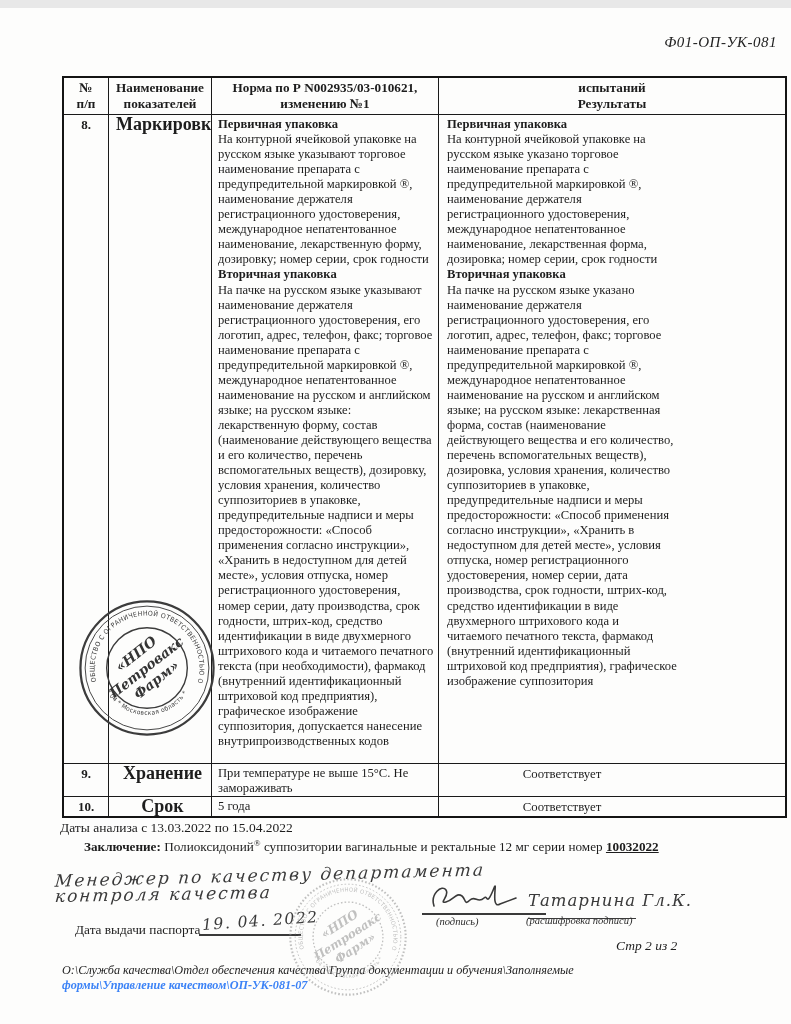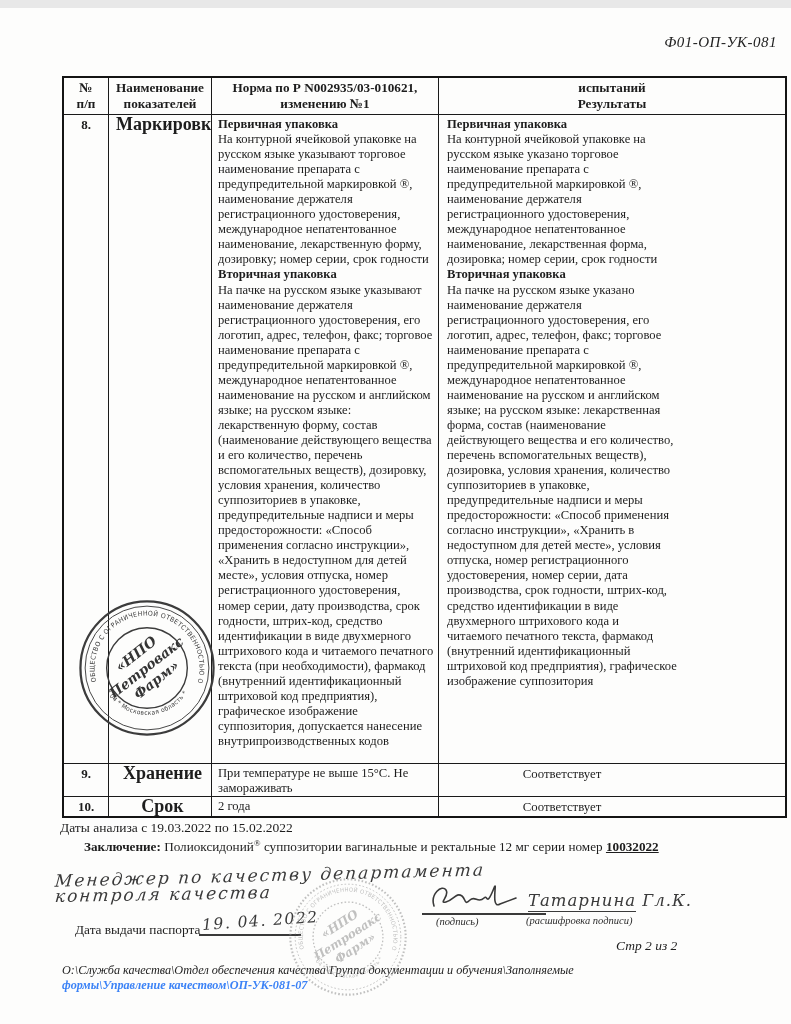--- a/index.html
+++ b/index.html
@@ -50,21 +50,21 @@
     letter-spacing:2px; white-space:nowrap;
   }
   .hw1{left:55px; top:857px; font-size:17px; transform:rotate(-1.5deg) skewX(-6deg);}
   .hw2{left:55px; top:876px; font-size:17px; transform:rotate(-1deg) skewX(-6deg);}
   .role-line{left:60px; top:892px; font-size:13.3px;}
   .sig-underline{left:422px; top:905px; width:124px; height:1.5px; background:#3a3a3a;}
   .cap{font-size:10.5px; font-style:italic; color:#2c2c2c;}
   .cap-sign{left:436px; top:908px;}
   .cap-name{left:526px; top:907px;}
   .name-line{left:528px; top:883px; font-size:16.5px; letter-spacing:1px;}
-  .name-surname{border-bottom:1.5px solid #3a3a3a; padding-bottom:1px;}
+  .name-surname{border-bottom:1.5px solid #3a3a3a; padding-bottom:8px;}
   .passport-label{left:75px; top:914px; font-size:13.3px;}
   .passport-date{left:202px; top:904px; font-size:15.5px; letter-spacing:1.5px; transform:rotate(-4deg);}
   .date-underline{left:199px; top:926px; width:102px; height:1.5px; background:#3a3a3a;}
   .page-num{left:616px; top:930px; font-style:italic; font-size:13.5px;}
   .footer1{left:62px; top:955px; font-style:italic; font-size:12.2px; color:#222;}
   .footer2{left:62px; top:970px; font-style:italic; font-size:12.2px; color:#3b82f6;font-weight:bold;}
   .stamp{pointer-events:none;}
   .stamp-left{left:72px; top:585px;}
   .stamp-center{left:283px; top:864px; opacity:.55;}
   .sig-svg{left:420px; top:872px;}
@@ -110,25 +110,25 @@
       <p>На пачке на русском языке указано наименование держателя регистрационного удостоверения, его логотип, адрес, телефон, факс; торговое наименование препарата с предупредительной маркировкой ®, международное непатентованное наименование на русском и английском языке; на русском языке: лекарственная форма, состав (наименование действующего вещества и его количество, перечень вспомогательных веществ), дозировка, условия хранения, количество суппозиториев в упаковке, предупредительные надписи и меры предосторожности: «Способ применения согласно инструкции», «Хранить в недоступном для детей месте», условия отпуска, номер регистрационного удостоверения, номер серии, дата производства, срок годности, штрих-код, средство идентификации в виде двухмерного штрихового кода и читаемого печатного текста, фармакод (внутренний идентификационный штриховой код предприятия), графическое изображение суппозитория</p>
     </div>
 
     <div class="numc br bb">9.</div>
     <div class="nmc br bb">Хранение</div>
     <div class="normc br bb">При температуре не выше 15°С. Не замораживать</div>
     <div class="resc bb centered">Соответствует</div>
 
     <div class="numc br">10.</div>
     <div class="nmc br">Срок годности</div>
-    <div class="normc br">2 года</div>
+    <div class="normc br">5 года</div>
     <div class="resc centered">Соответствует</div>
   </div>
 
-  <div class="abs dates-line">Даты анализа с 19.03.2022 по 15.02.2022</div>
+  <div class="abs dates-line">Даты анализа с 13.03.2022 по 15.04.2022</div>
 
   <div class="abs concl1">
     <span class="bold">Заключение:</span><span> Полиоксидоний</span><sup>®</sup><span> суппозитории вагинальные и ректальные 12 мг серии номер </span><span class="batch">10032022</span>
   </div>
 
   <div class="abs hw hw1">Менеджер по качеству департамента</div>
   <div class="abs hw hw2">контроля качества</div>
 
 
   <svg class="abs sig-svg" width="120" height="34" viewBox="0 0 120 34">

